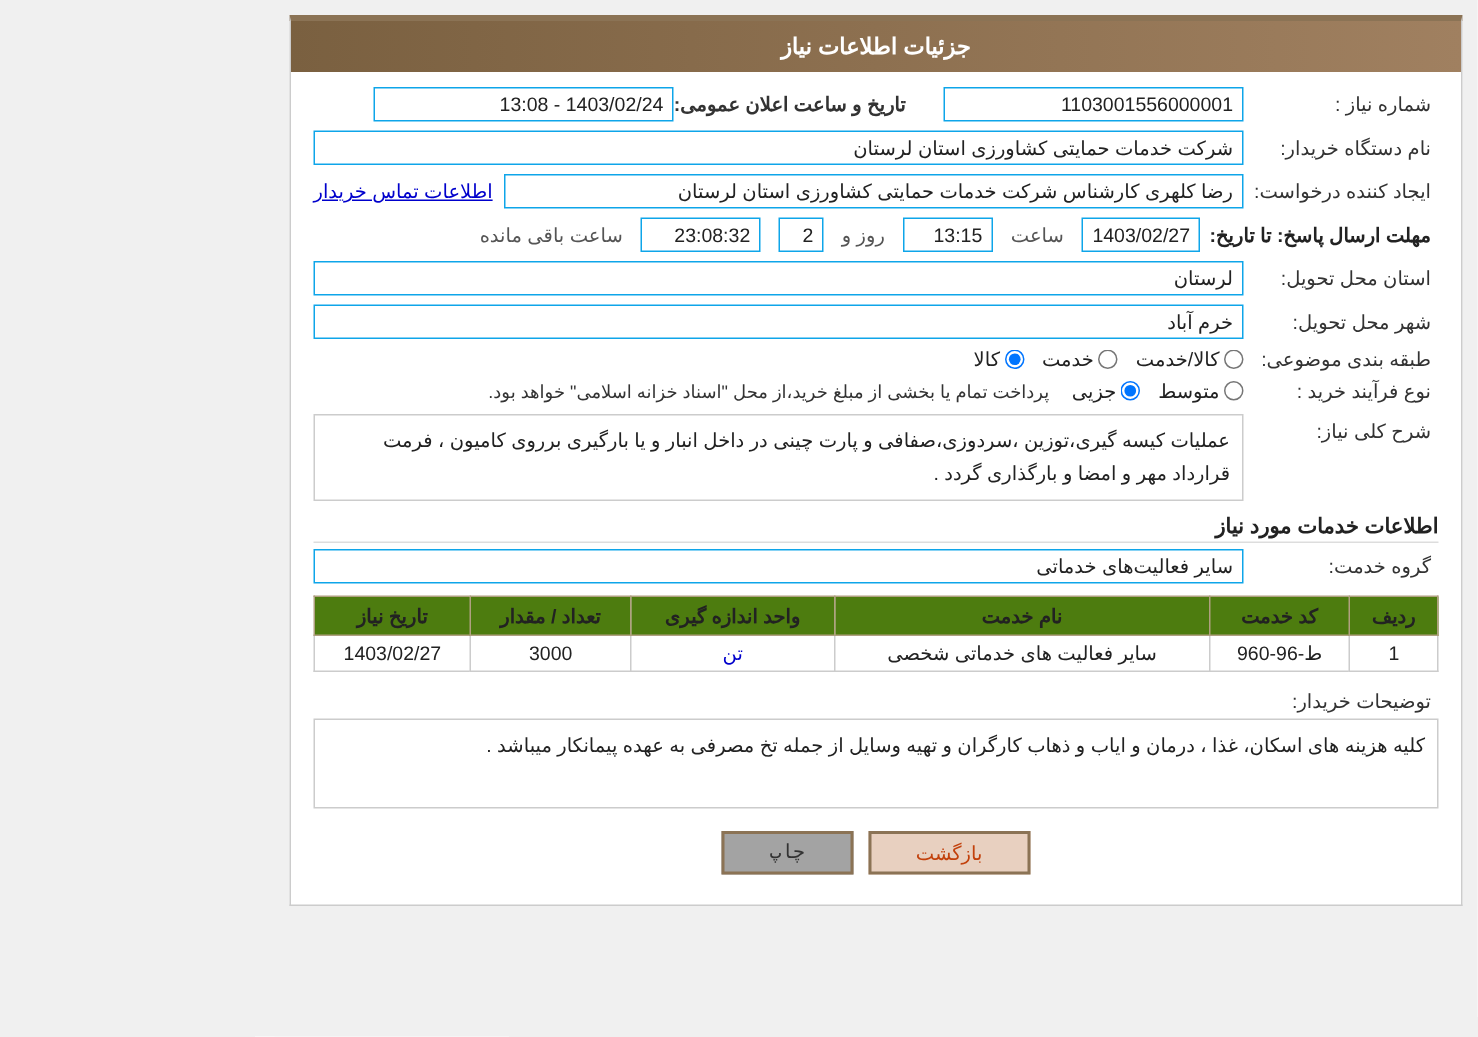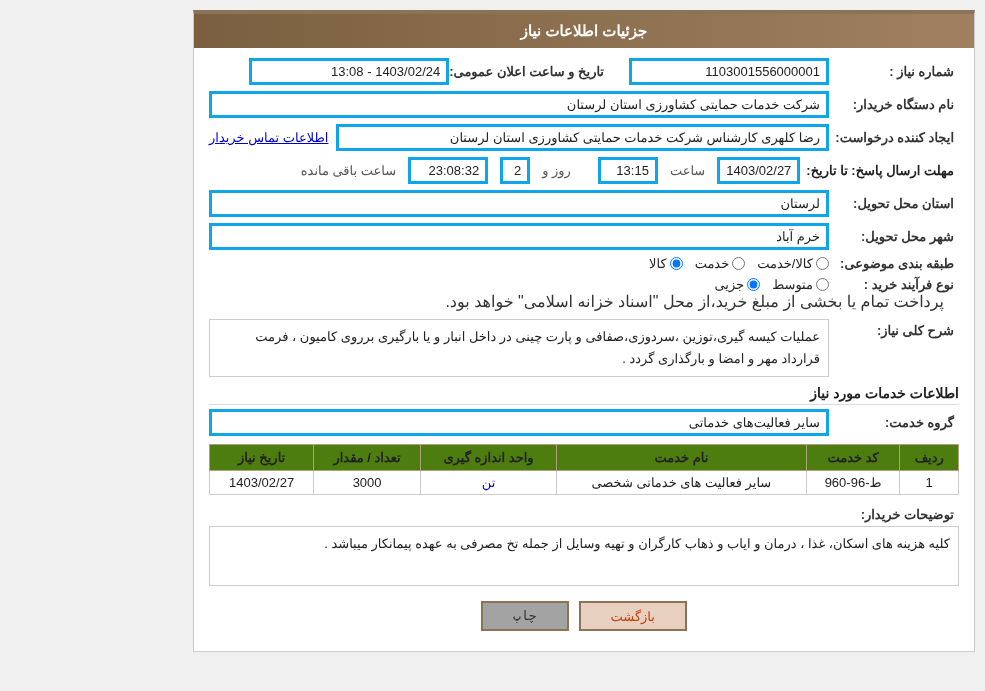--- a/index.html
+++ b/index.html
@@ -36,25 +36,25 @@
       display: flex;
       align-items: center;
       margin-bottom: 6px;
       flex-wrap: wrap;
     }
     .label-cell {
       color: #333;
       min-width: 130px;
       text-align: right;
       padding-right: 5px;
-      font-weight: bold;
+      font-weight: normal;
       flex-shrink: 0;
     }
     .value-box {
-      border: 3px solid #0ea5e9;
+      border: 1px solid #0ea5e9;
       background: #fff;
       padding: 3px 6px;
       min-height: 22px;
       text-align: right;
     }
     .value-box-wide {
       flex: 1;
     }
     .value-box-fixed {
       min-width: 120px;
@@ -213,21 +213,21 @@
         </div>
         <span class="link-blue">اطلاعات تماس خریدار</span>
       </div>
 
       <div class="row-line deadline-row">
         <span class="deadline-label">مهلت ارسال پاسخ: تا تاریخ:</span>
         <div class="value-box deadline-part">
           <span>1403/02/27</span>
         </div>
         <span class="small-label" style="margin:0 6px;">ساعت</span>
-        <div class="value-box" style="min-width:60px;margin-left:15px;">
+        <div class="value-box" style="min-width:60px;">
           <span>13:15</span>
         </div>
         <span class="small-label" style="margin:0 6px;">روز و</span>
         <div class="value-box" style="min-width:30px;">
           <span>2</span>
         </div>
         <div class="value-box" style="min-width:80px; margin-right:6px;">
           <span>23:08:32</span>
         </div>
         <span class="small-label" style="margin-right:6px;">ساعت باقی مانده</span>
@@ -270,21 +270,21 @@
         <div class="radio-group">
           <div class="radio-item">
             <input type="radio" name="process" style=""> 
               <span>متوسط</span>
           </div>
           <div class="radio-item">
             <input type="radio" name="process" checked="" style=""> 
               <span>جزیی</span>
           </div>
         </div>
-        <span style="margin-right:15px; color:#333; font-size:16px;">پرداخت تمام یا بخشی از مبلغ خرید،از محل "اسناد خزانه اسلامی" خواهد بود.</span>
+        <span style="margin-right:15px; color:#333; font-size:12px;">پرداخت تمام یا بخشی از مبلغ خرید،از محل "اسناد خزانه اسلامی" خواهد بود.</span>
       </div>
 
       <div class="row-line" style="align-items:flex-start; margin-top:8px;">
         <span class="label-cell" style="padding-top:4px;">شرح کلی نیاز:</span>
         <div class="watermark-area" style="flex:1; position:relative;">
           <div class="description-box">
             <span>عملیات کیسه گیری،توزین ،سردوزی،صفافی و پارت چینی در داخل انبار و یا بارگیری برروی کامیون  ، فرمت قرارداد مهر و امضا و بارگذاری گردد .</span>
           </div>
         </div>
       </div>

